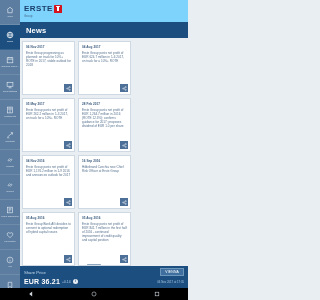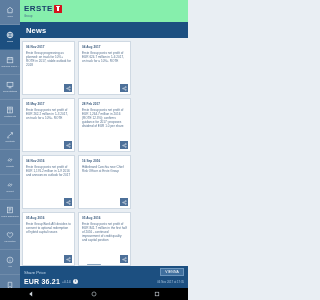--- a/index.html
+++ b/index.html
@@ -7,21 +7,21 @@
   body {
     font-family:"Liberation Sans", sans-serif;
     background:#e9eef3;
     font-size:4px;
     -webkit-font-smoothing:antialiased;
   }
   #app { position:relative; width:188px; height:300px; display:flex; flex-direction:column; }
 
   
   .brandbar {
-    height:22px; background:#86efac; display:flex; align-items:center;
+    height:22px; background:#7dd3fc; display:flex; align-items:center;
     padding-left:24px; flex:0 0 auto; position:relative; z-index:5;
   }
   .logo-wrap { display:flex; align-items:flex-start; }
   .logo-erste {
     font-size:8px; font-weight:bold; color:#1b3f6b; letter-spacing:.4px; line-height:8px;
   }
   .logo-sub { font-size:3px; color:#4a6b8c; line-height:4px; margin-top:1px; }
   .logo-mark {
     width:8px; height:8px; background:#d5131c; margin-left:1.5px; position:relative; border-radius:.5px;
   }

